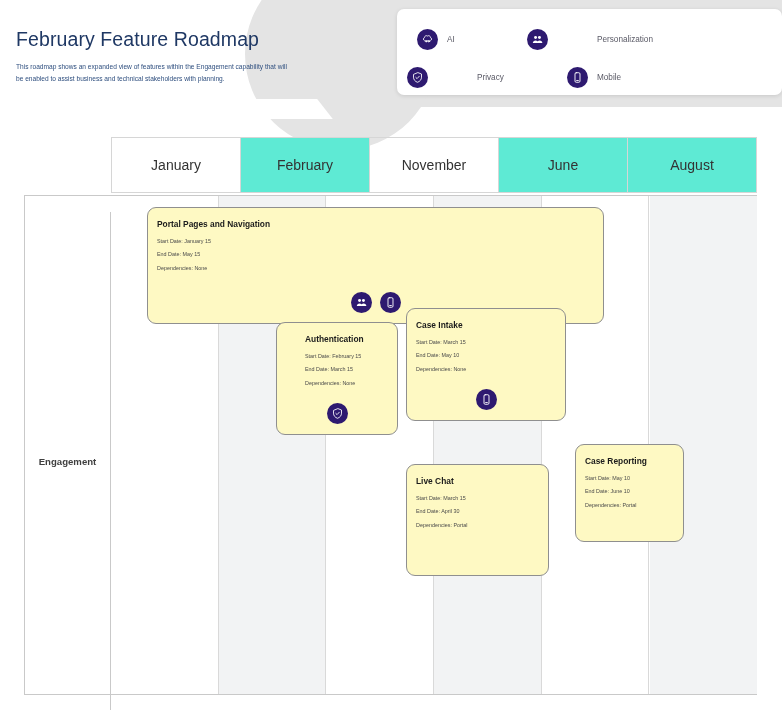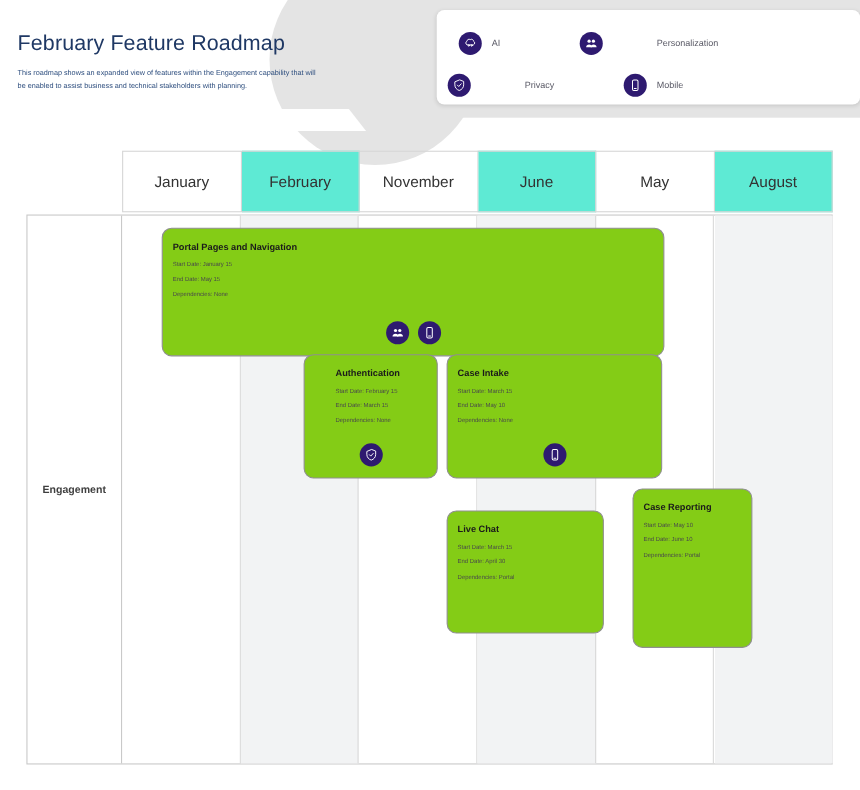--- a/index.html
+++ b/index.html
@@ -155,21 +155,21 @@
     top: 58px;
     width: 733px;
     height: 500px;
     border: 1px solid #c9c9c9;
     box-sizing: border-box;
     background: #ffffff;
   }
   #lane-label {
     position: absolute;
     left: 0;
-    top: 0;
+    top: 16px;
     width: 86px;
     height: 100%;
     border-right: 1px solid #c9c9c9;
     box-sizing: border-box;
     display: flex;
     align-items: center;
     justify-content: center;
     font-size: 9.6px;
     font-weight: bold;
     color: #3f3f3f;
@@ -187,21 +187,21 @@
     bottom: 0;
     box-sizing: border-box;
     border-right: 1px solid #d9d9d9;
   }
   .col-stripe.shade { background: #f2f3f4; }
   .col-stripe.last { border-right: none; }
 
   
   .card {
     position: absolute;
-    background: #84cc16;
+    background: #fef9c3;
     border: 1px solid #8f8f8f;
     border-radius: 9px;
     box-sizing: border-box;
     padding: 11px 9px 8px 9px;
     z-index: 5;
   }
   .card-title {
     font-size: 8.4px;
     font-weight: bold;
     color: #1b1b1b;
@@ -281,21 +281,20 @@
   </div>
 </div>
 
 <div id="roadmap">
 
   <div id="month-header">
     <div class="month-cell">January</div>
     <div class="month-cell shade">February</div>
     <div class="month-cell">November</div>
     <div class="month-cell shade">June</div>
-    <div class="month-cell">May</div>
     <div class="month-cell shade">August</div>
   </div>
 
   <div id="lane">
     <div id="lane-label">Engagement</div>
     <div id="lane-body">
       <div class="col-stripe" style="left:0;width:107.7px;"></div>
       <div class="col-stripe shade" style="left:107.7px;width:107.7px;"></div>
       <div class="col-stripe" style="left:215.4px;width:107.7px;"></div>
       <div class="col-stripe shade" style="left:323.1px;width:107.7px;"></div>
@@ -333,21 +332,21 @@
         <div class="card-icons">
           <span class="badge">
             <svg width="13" height="13" viewBox="0 0 24 24" fill="none" stroke="#ffffff" stroke-width="1.6" stroke-linecap="round" stroke-linejoin="round">
               <path d="M12 3.2 4.6 6.3v5c0 4.6 3.1 8.2 7.4 9.5 4.3-1.3 7.4-4.9 7.4-9.5v-5z"></path>
               <polyline points="8.9,11.8 11.2,14.1 15.3,9.6"></polyline>
             </svg>
           </span>
         </div>
       </div>
 
-      <div class="card" style="left:295px;top:126px;width:196px;height:113px;">
+      <div class="card" style="left:295px;top:112px;width:160px;height:113px;">
         <p class="card-title">Case Intake</p>
         <p class="card-meta">Start Date: March 15</p>
         <p class="card-meta">End Date: May 10</p>
         <p class="card-meta">Dependencies: None</p>
         <div class="card-icons">
           <span class="badge">
             <svg width="13" height="13" viewBox="0 0 24 24" fill="none" stroke="#ffffff" stroke-width="1.7" stroke-linecap="round" stroke-linejoin="round">
               <rect x="7.4" y="3.2" width="9.2" height="17.6" rx="2.2"></rect>
               <line x1="10.4" y1="17.6" x2="13.6" y2="17.6"></line>
             </svg>
@@ -355,21 +354,21 @@
         </div>
       </div>
 
       <div class="card" style="left:295px;top:268px;width:143px;height:112px;">
         <p class="card-title">Live Chat</p>
         <p class="card-meta">Start Date: March 15</p>
         <p class="card-meta">End Date:  April 30</p>
         <p class="card-meta">Dependencies: Portal</p>
       </div>
 
-      <div class="card" style="left:464px;top:248px;width:109px;height:145px;">
+      <div class="card" style="left:464px;top:248px;width:109px;height:98px;">
         <p class="card-title">Case Reporting</p>
         <p class="card-meta">Start Date: May 10</p>
         <p class="card-meta">End Date:  June 10</p>
         <p class="card-meta">Dependencies: Portal</p>
       </div>
 
 
     </div>
   </div>
 </div>

